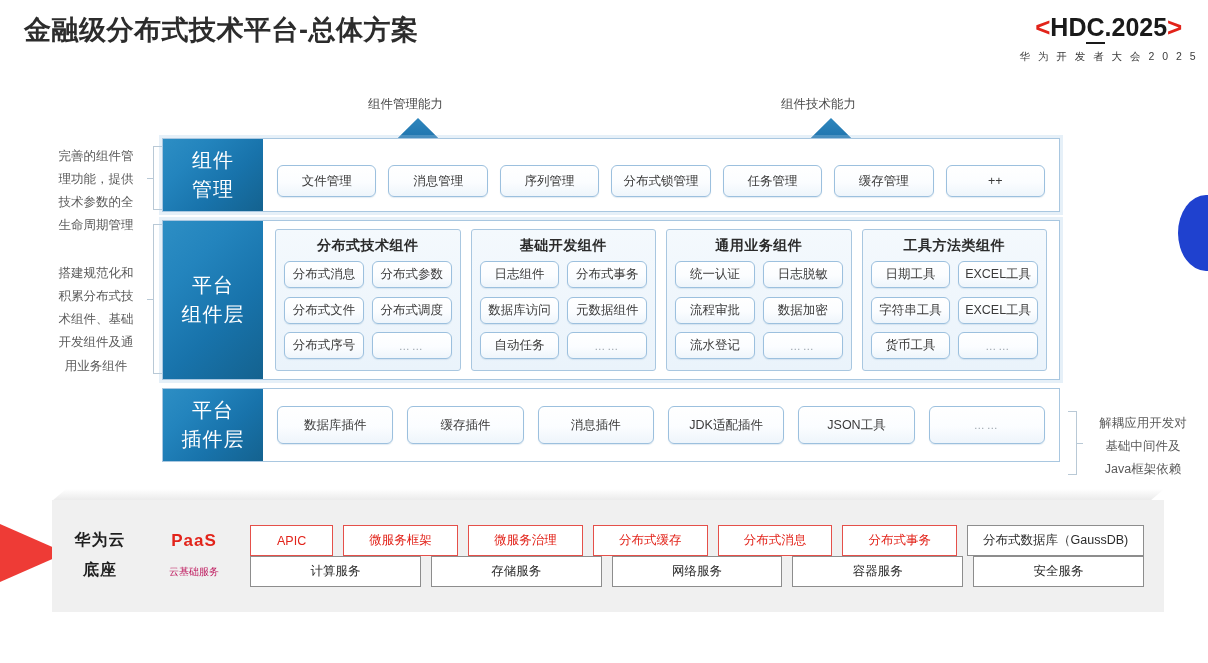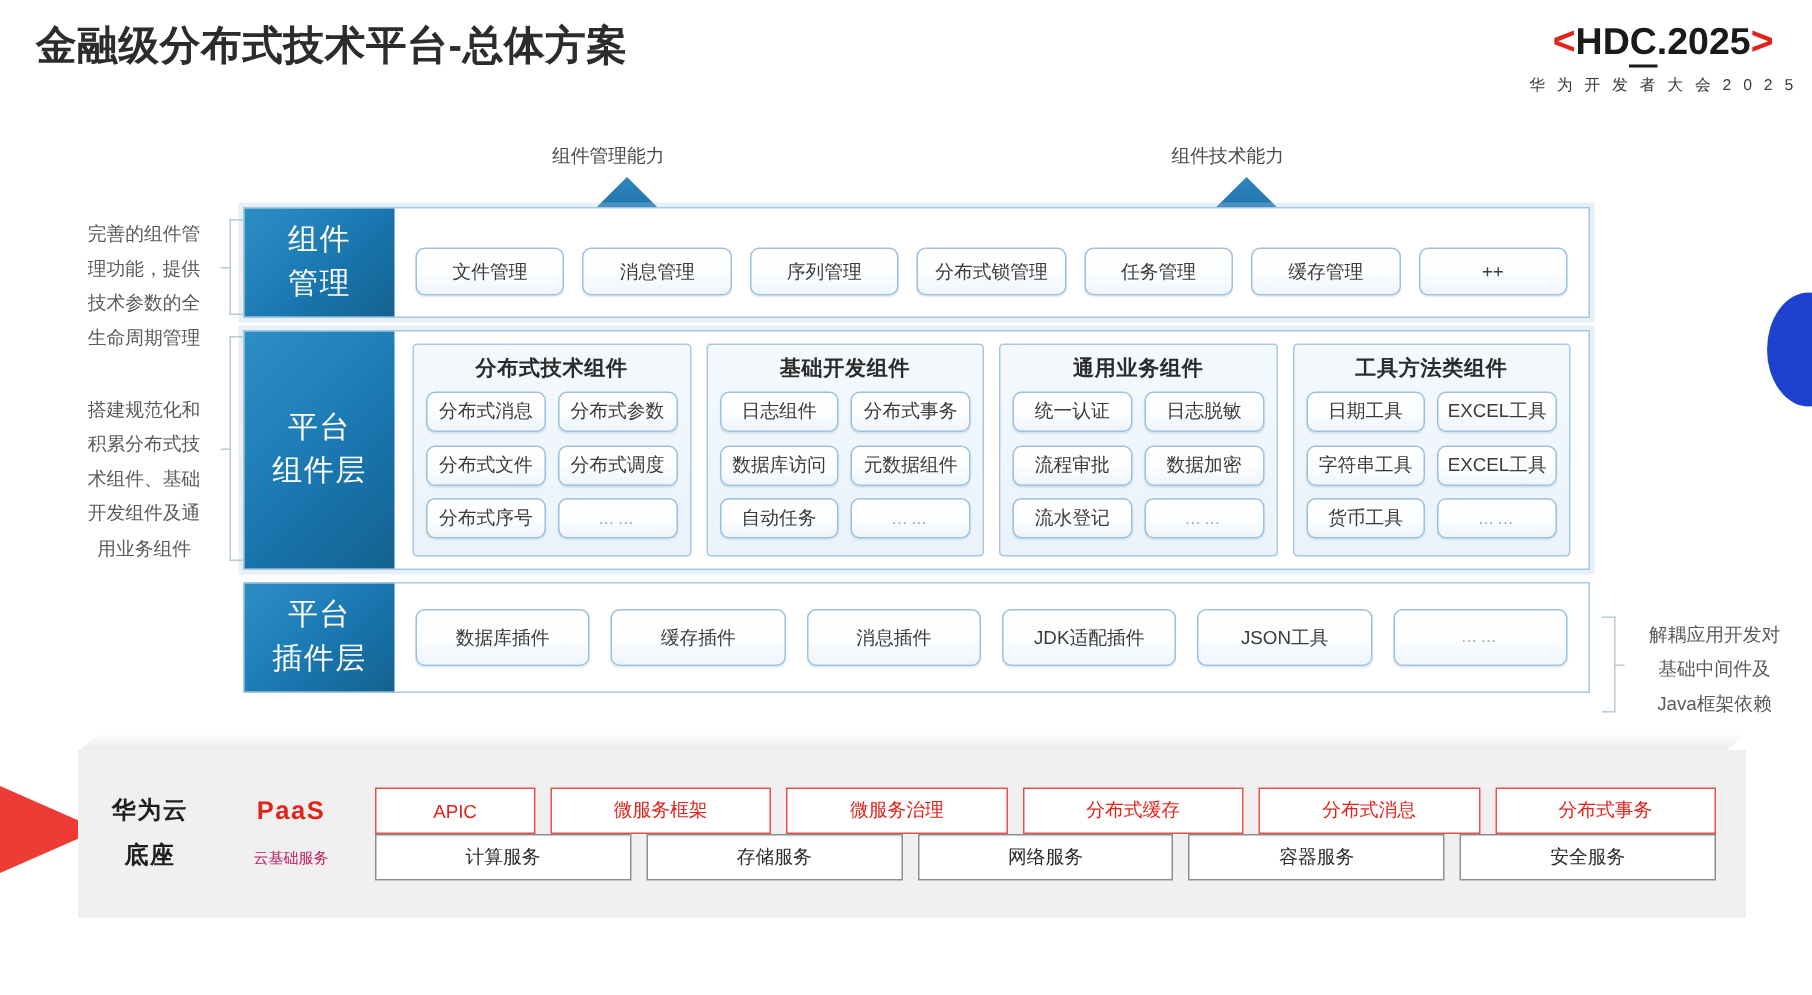--- a/index.html
+++ b/index.html
@@ -288,20 +288,21 @@
   <div id="cloud-rows">
 
     <div class="cloud-row">
       <div class="cloud-row-label" id="paas-label">PaaS</div>
       <div class="cloud-chip red narrow">APIC</div>
       <div class="cloud-chip red">微服务框架</div>
       <div class="cloud-chip red">微服务治理</div>
       <div class="cloud-chip red">分布式缓存</div>
       <div class="cloud-chip red">分布式消息</div>
       <div class="cloud-chip red">分布式事务</div>
+      <div class="cloud-chip gray wide">分布式数据库（GaussDB)</div>
     </div>
 
     <div class="cloud-row">
       <div class="cloud-row-label" id="basic-label">云基础服务</div>
       <div class="cloud-chip gray">计算服务</div>
       <div class="cloud-chip gray">存储服务</div>
       <div class="cloud-chip gray">网络服务</div>
       <div class="cloud-chip gray">容器服务</div>
       <div class="cloud-chip gray">安全服务</div>
     </div>

